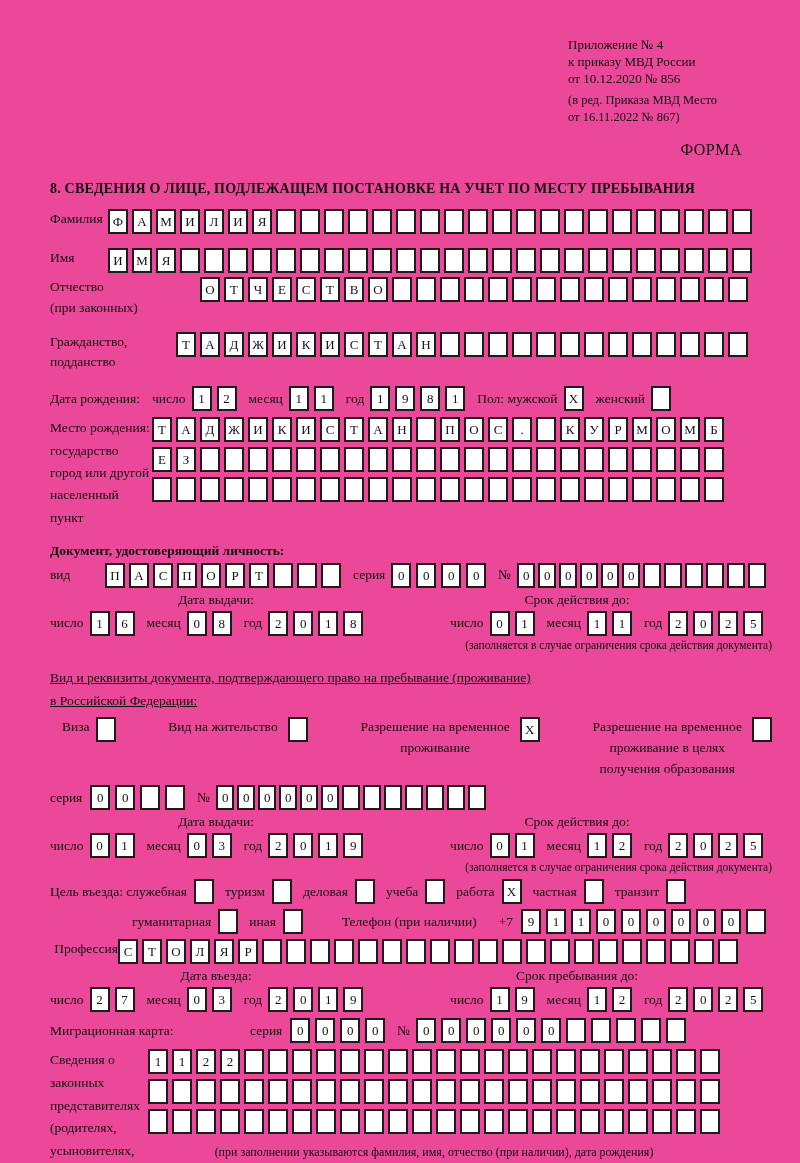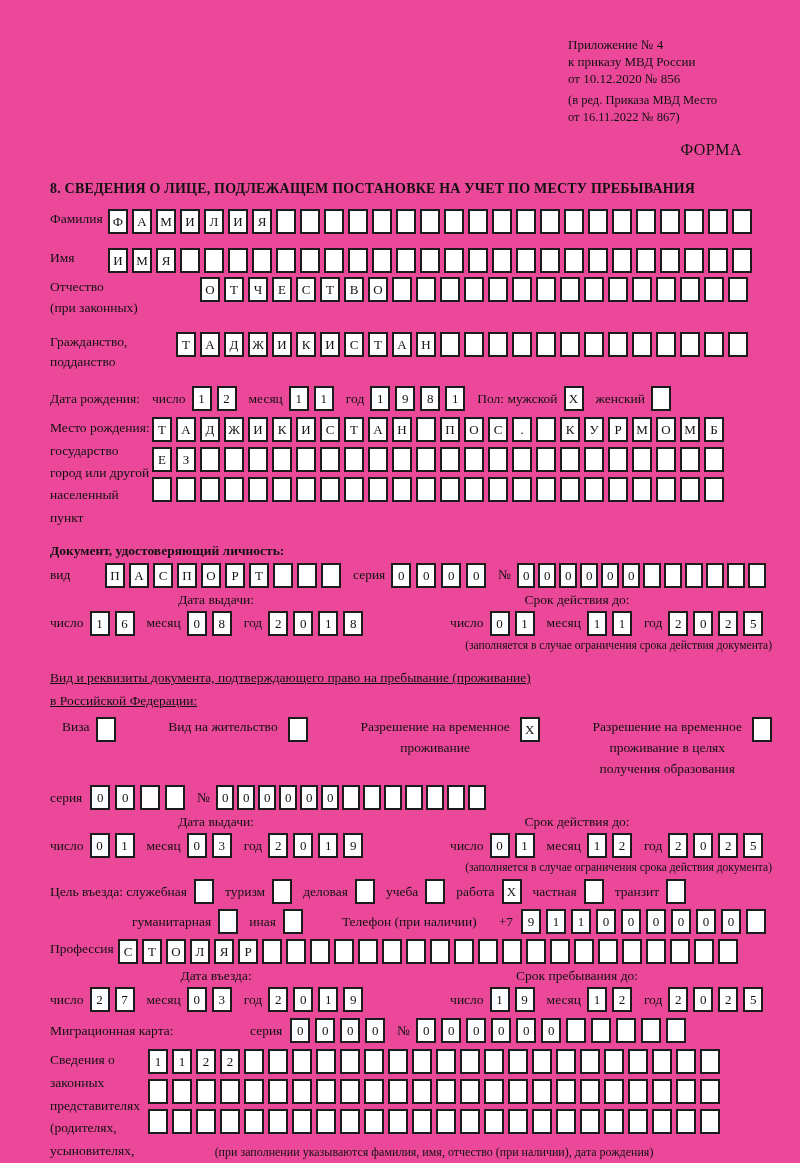--- a/index.html
+++ b/index.html
@@ -27,21 +27,21 @@
   .cells.tight { gap:3px; }
   .cells.dt { gap:5px; }
   .cb { display:inline-flex; vertical-align:middle; }
   
   .frow { display:flex; align-items:flex-start; margin-bottom:14px; }
   .flabel { flex:0 0 auto; line-height:1.5; }
   .lbl-sm { width:58px; }
   .lbl-pat { width:150px; }
   .lbl-cit { width:126px; }
   .lbl-place { width:102px; line-height:1.65; }
-  .lbl-prof { width:68px; }
+  .lbl-prof { width:68px;text-align:right; }
   .stack { display:flex; flex-direction:column; gap:5px; }
   .inrow { display:flex; align-items:center; }
   .dlab { margin:0 6px 0 12px; }
   .dlab.first { margin-left:0; }
   .doc-head { text-align:left; font-weight:bold; margin:6px 0 4px 0; }
   .twocol { display:flex; margin-top:4px; }
   .col-l { width:46%; }
   .col-r { width:54%; }
   .chead { text-align:center; margin-bottom:3px; }
   .col-r .drow { padding-left:68px; }

